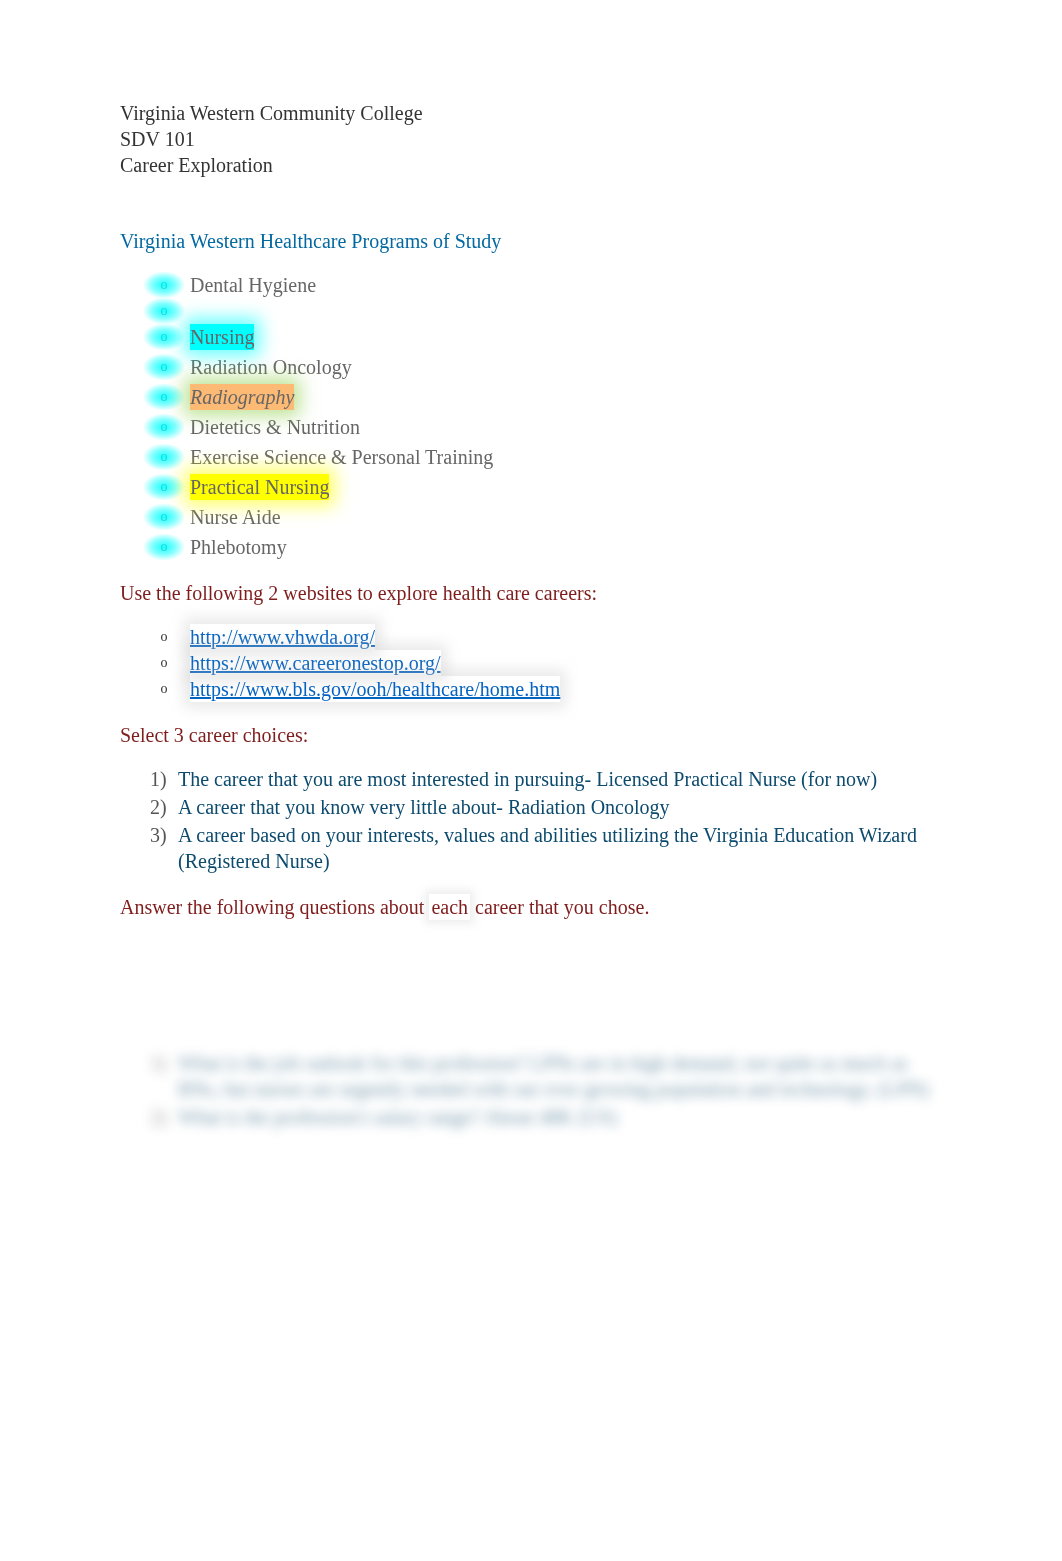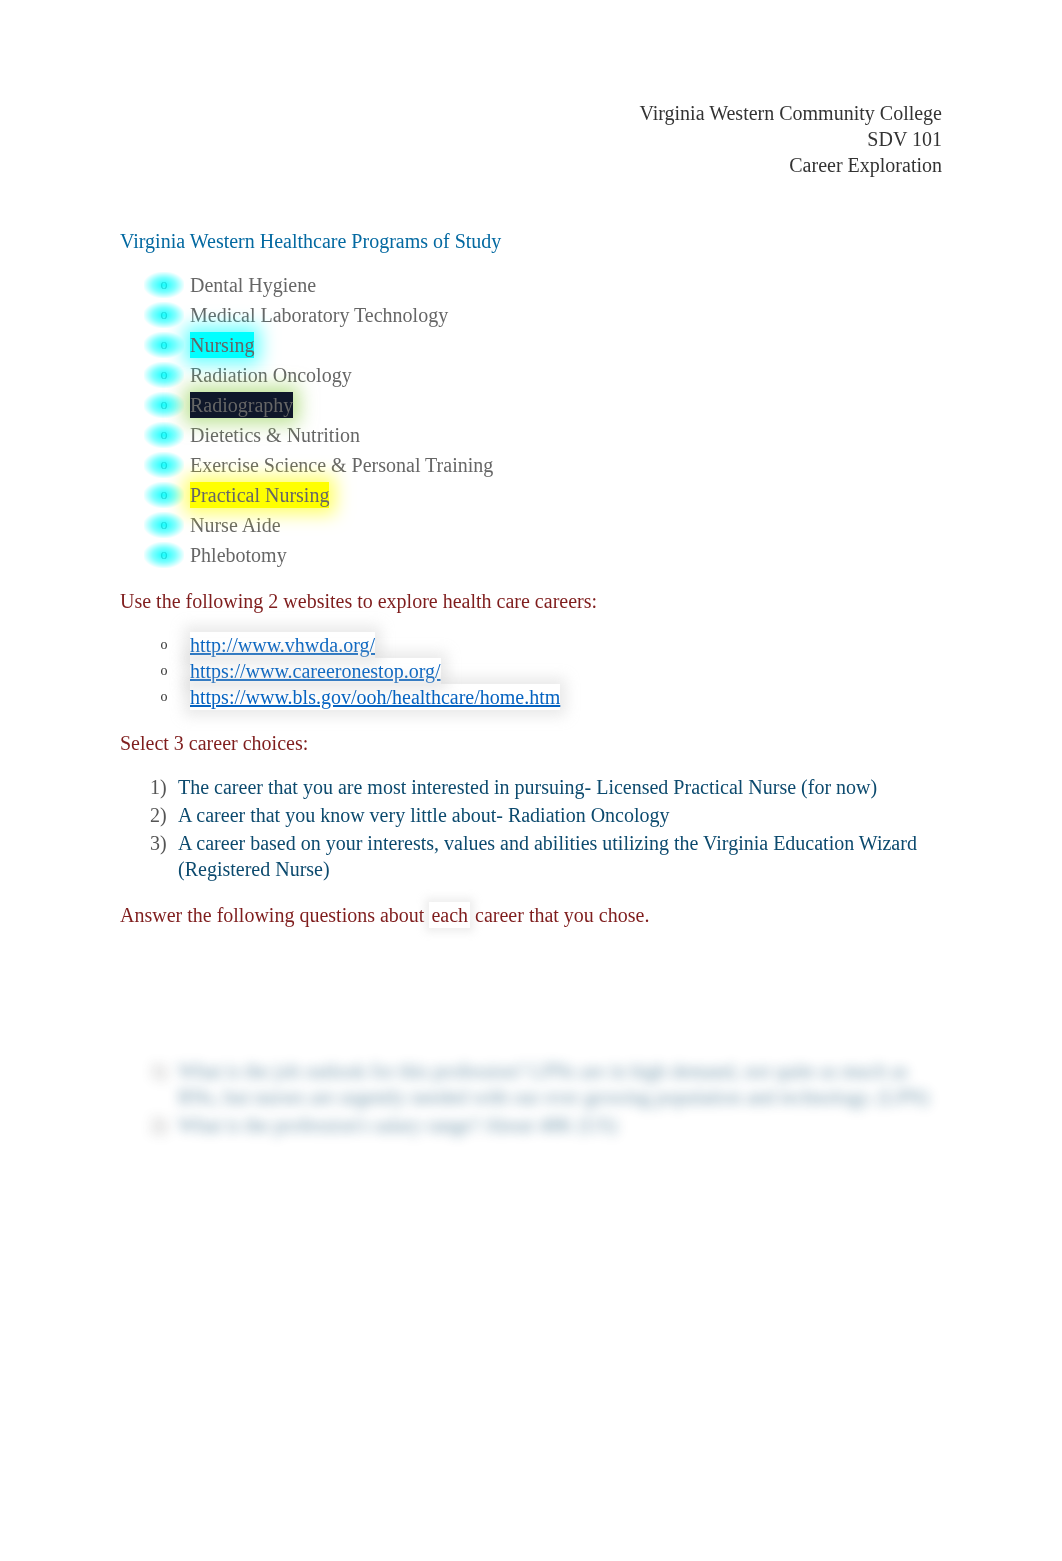--- a/index.html
+++ b/index.html
@@ -5,21 +5,21 @@
     body {
       font-family: "Times New Roman", Times, serif;
       font-size: 20px;
       color: #333;
       margin: 0;
       padding: 100px 120px;
       background: #fff;
       line-height: 1.3;
     }
     .header {
-      text-align: right;
+      text-align: left;
       margin-bottom: 50px;
     }
     .header div {
       color: #333;
     }
     .section-title {
       margin-bottom: 18px;
       color: #0369a1;
     }
     .program-list {
@@ -55,25 +55,26 @@
       pointer-events: none;
     }
     .hl-cyan {
       background: #00ffff;
       color: #555;
       position: relative;
       z-index: 2;
       box-shadow: 0 0 18px 6px rgba(0,255,255,0.6);
     }
     .hl-green {
-      background: #0f172a;
+      background: #fdba74;
       color: #444;
       position: relative;
       z-index: 2;
       box-shadow: 0 0 18px 6px rgba(146,208,80,0.6);
+      font-style: italic;
     }
     .hl-yellow {
       background: #ffff00;
       color: #444;
       position: relative;
       z-index: 2;
       box-shadow: 0 0 18px 6px rgba(255,255,0,0.6);
       text-align: right;
     }
     .program-text {
@@ -155,21 +156,20 @@
 
 <div class="section-title">Virginia Western Healthcare Programs of Study</div>
 
 <ul class="program-list">
   <li>
     <span class="bullet-o glow-cyan">o</span>
     <span class="program-text">Dental Hygiene</span>
   </li>
   <li>
     <span class="bullet-o glow-cyan">o</span>
-    <span class="program-text">Medical Laboratory Technology</span>
   </li>
   <li>
     <span class="bullet-o glow-cyan">o</span>
     <span class="program-text hl-cyan">Nursing</span>
   </li>
   <li>
     <span class="bullet-o glow-cyan">o</span>
     <span class="program-text">Radiation Oncology</span>
   </li>
   <li>

